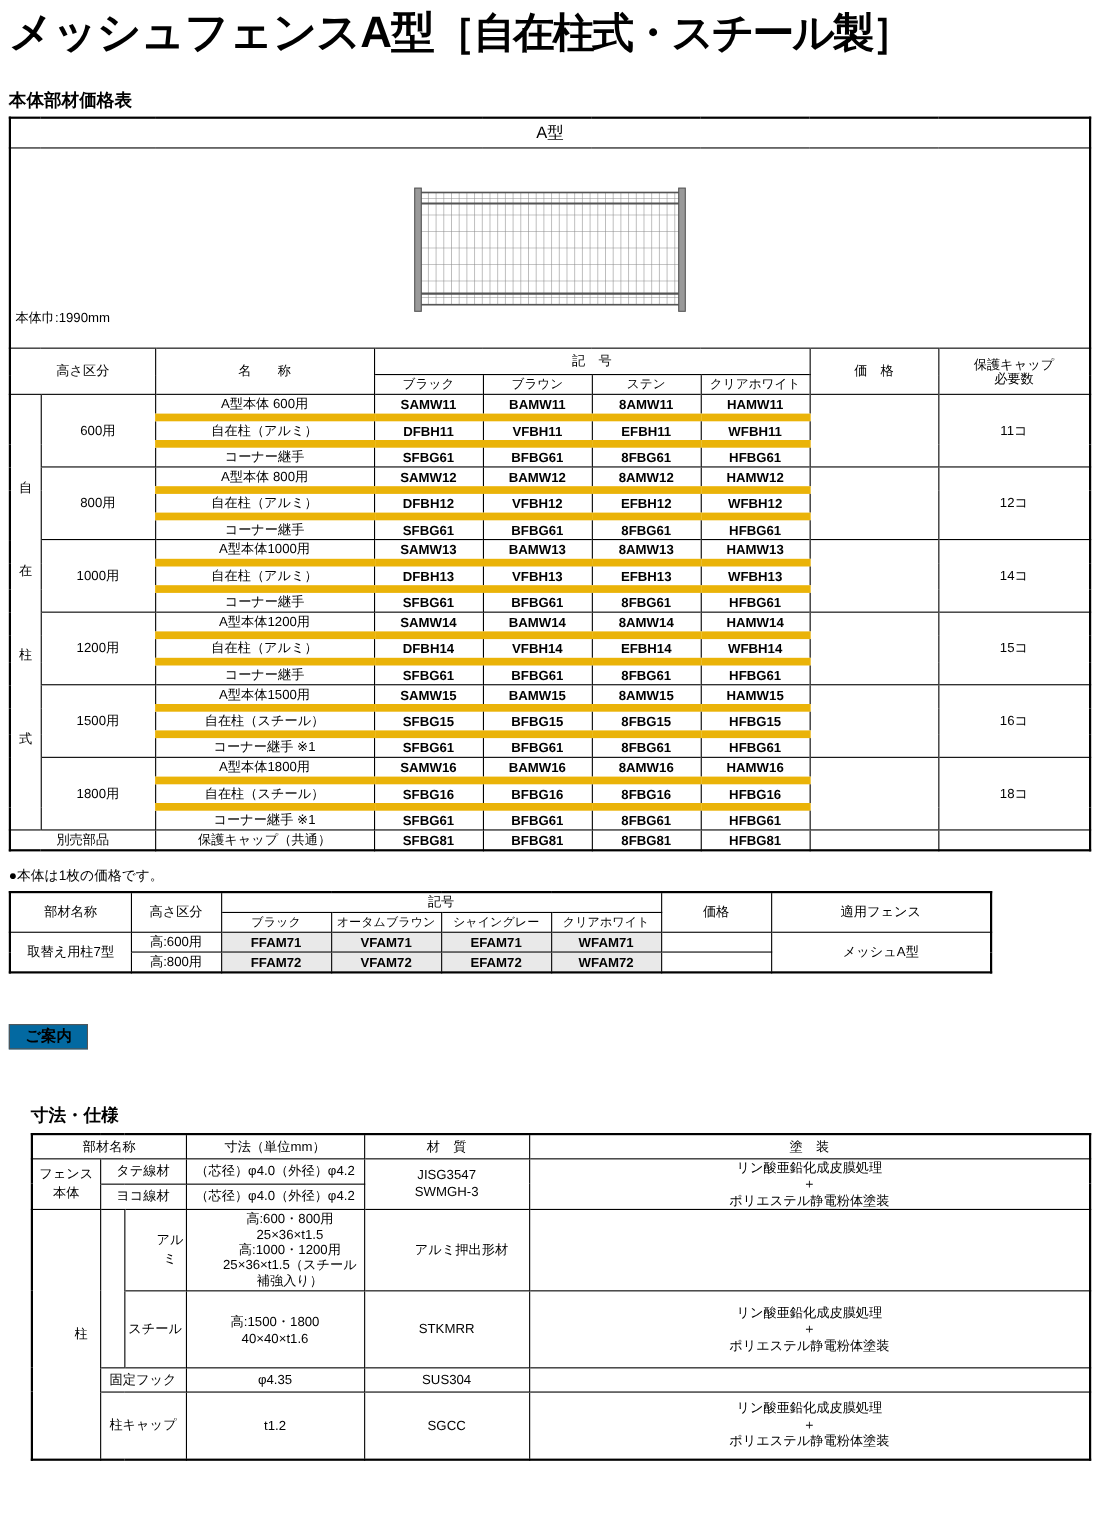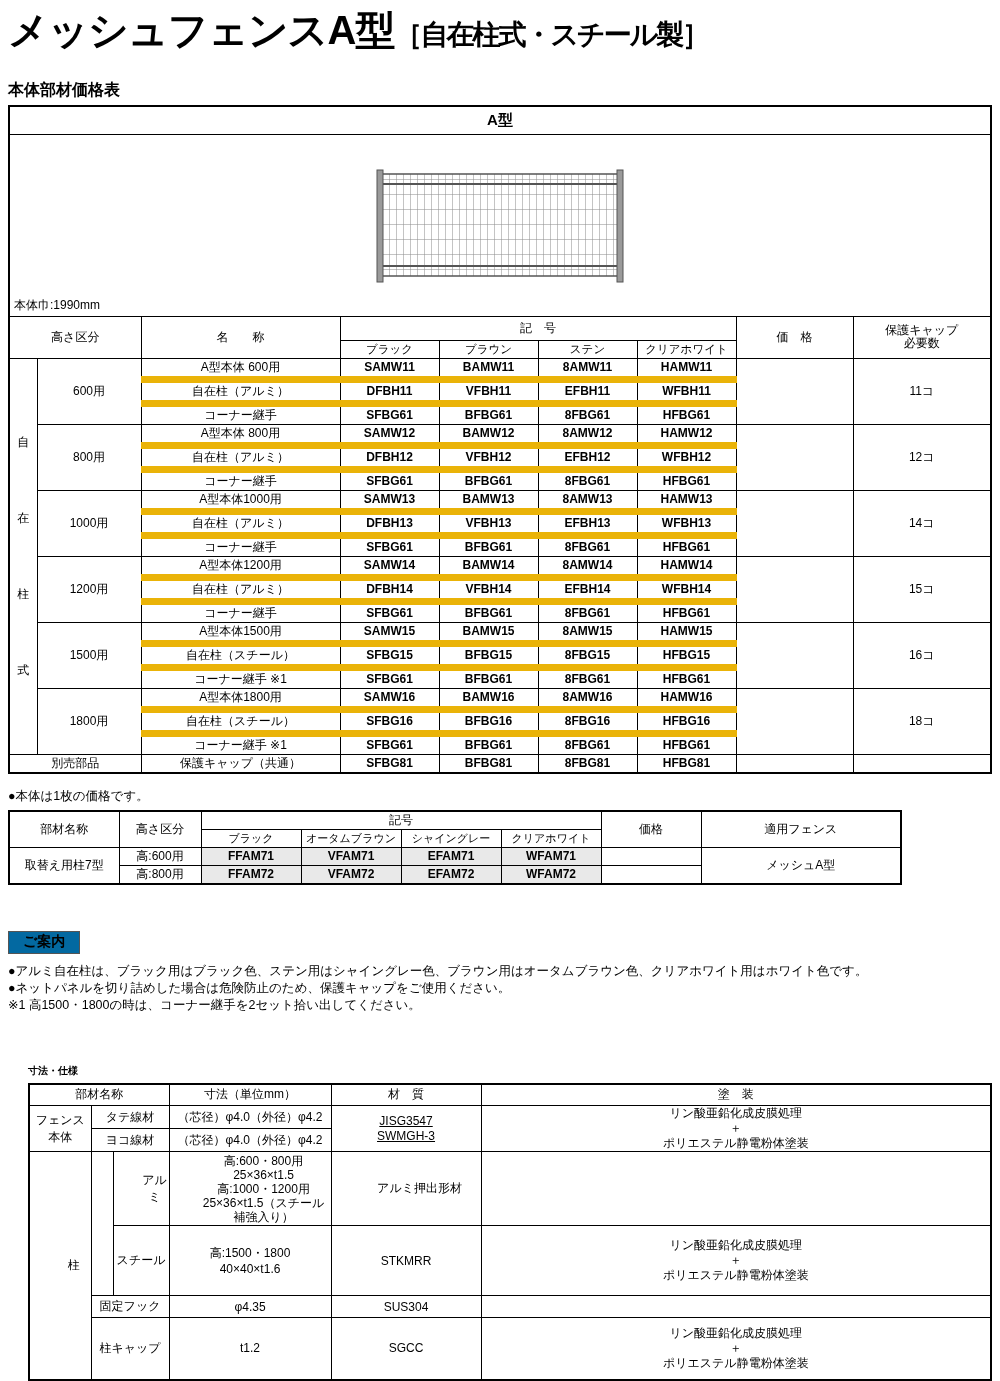--- a/index.html
+++ b/index.html
@@ -1,37 +1,37 @@
 <!DOCTYPE html>
 <html><head>
 <meta charset="utf-8">
 <style>
   * { margin:0; padding:0; box-sizing:border-box; }
   html,body { background:#fff; }
   body { width:1000px; color:#000; font-family:"Liberation Sans","DejaVu Sans",sans-serif; }
   .page { padding:6px 10px 30px 8px; }
 
   .main-title { font-size:40px; font-weight:bold; letter-spacing:-1px; white-space:nowrap; line-height:1.2; }
-  .main-title .bracket { font-size:28px; letter-spacing:-2px; }
+  .main-title .bracket { font-size:38px; letter-spacing:-2px; }
 
   .section-heading { font-weight:bold; font-size:14px; }
   #price-heading { margin:26px 0 4px 0; font-size:16px; }
 
   table { border-collapse:collapse; table-layout:fixed; }
   .grid { border:2px solid #000; }
   .grid td { border-left:1px solid #000; border-top:1px solid #000; text-align:center;
              vertical-align:middle; font-size:12px; padding:0 1px; overflow:hidden; }
   .pre { white-space:pre-line; }
 
   
   .main-table { width:982px; }
-  .main-table .type-row td { height:28px; font-size:15px; font-weight:bold; }
+  .main-table .type-row td { height:28px; font-size:15px; font-weight:normal; }
   .main-table .illus-cell { height:182px; position:relative; padding:0; }
   .fence-wrap { display:flex; justify-content:center; align-items:center; height:100%; }
-  .width-note { position:absolute; left:4px; bottom:2px; font-size:12px; text-align:left; }
+  .width-note { position:absolute; left:4px; bottom:18px; font-size:12px; text-align:left; }
   .main-table .hdr1 td { height:24px; }
   .main-table .hdr2 td { height:18px; font-size:11.5px; }
   .main-table tbody td { height:18px; }
   .main-table tr.group-sub td { border-top:7px solid #eab308; }
   .code-cell { font-weight:bold; }
   .name-cell { font-size:11.5px; }
   .side-cell { white-space:pre; line-height:76px; font-size:13px; }
   .cap-hdr { line-height:13px; font-size:11.5px; }
 
   .footnote { margin-top:14px; font-size:12.5px; }
@@ -45,32 +45,32 @@
   .repl-table .hdr2 td { font-size:11px; }
   .shaded { background:#e9e9e9; }
 
   
   .guide-heading { margin-top:46px; }
   .guide-heading span { display:inline-block; background:#0369a1; border:1px solid #555;
                         font-weight:bold; font-size:14px; padding:1px 14px 2px; }
   .guide-notes { margin-top:9px; font-size:12.5px; line-height:17px; }
 
   
-  #spec-heading { margin:50px 0 5px 20px; font-size:10px; }
+  #spec-heading { margin:50px 0 5px 20px; font-size:16px; }
   .spec-table { width:962px; margin-left:20px; }
   .spec-hdr td { height:22px; }
   .row-wire td { height:22px; }
   .row-alumi td { height:74px;padding-left:28px; }
   .row-steel td { height:70px; }
   .row-hook td { height:22px; }
   .row-cap td { height:62px; }
   .dims { font-size:11px; }
   .dims-small { font-size:10px; line-height:14px; }
   .coating { line-height:15px;margin-top:16px; }
-  .mat { line-height:15px;text-decoration:underline; }
+  .mat { line-height:15px; }
   .vtext-tight { white-space:pre; line-height:17px; font-size:11px; }
 </style>
 </head>
 <body>
 
 <div class="page">
 
   <h1 class="main-title"><span>メッシュフェンスA型</span><span class="bracket">［自在柱式・スチール製］</span></h1>
 
   <div id="price-heading" class="section-heading">本体部材価格表</div>
@@ -334,25 +334,20 @@
           <td class="code-cell shaded">EFAM72</td>
           <td class="code-cell shaded">WFAM72</td>
           <td class="price-cell"></td>
         </tr>
       </tbody>
   </table>
 
   <div class="guide-heading">
     <span>ご案内</span>
   </div>
-  <div class="guide-notes">
-    <div>●アルミ自在柱は、ブラック用はブラック色、ステン用はシャイングレー色、ブラウン用はオータムブラウン色、クリアホワイト用はホワイト色です。</div>
-    <div>●ネットパネルを切り詰めした場合は危険防止のため、保護キャップをご使用ください。</div>
-    <div>※1 高1500・1800の時は、コーナー継手を2セット拾い出してください。</div>
-  </div>
 
   <div id="spec-heading" class="section-heading">寸法・仕様</div>
 
   <table class="grid spec-table">
     <colgroup>
       <col style="width:62px">
         <col style="width:22px">
         <col style="width:56px">
       <col style="width:162px">
         <col style="width:150px">

